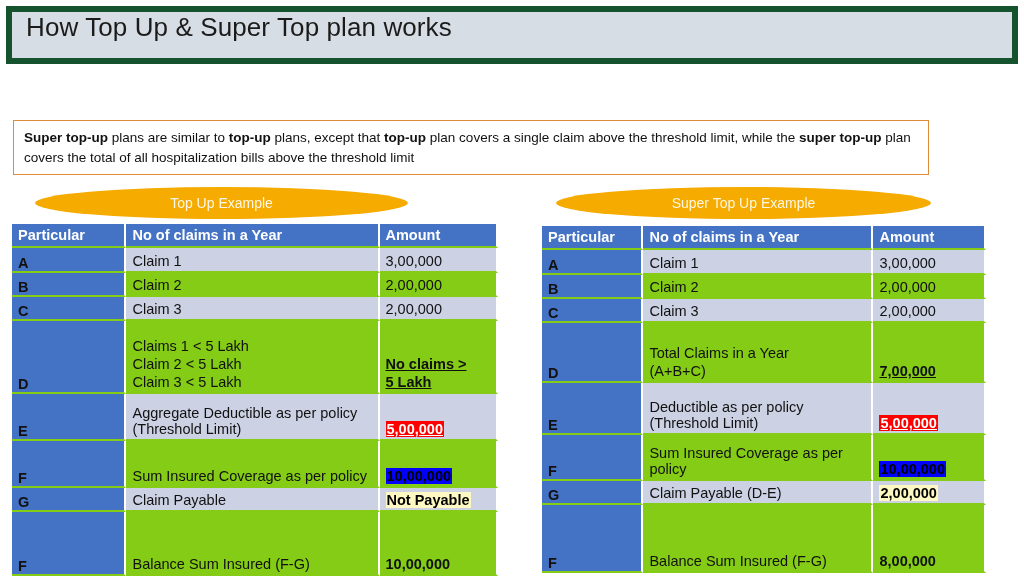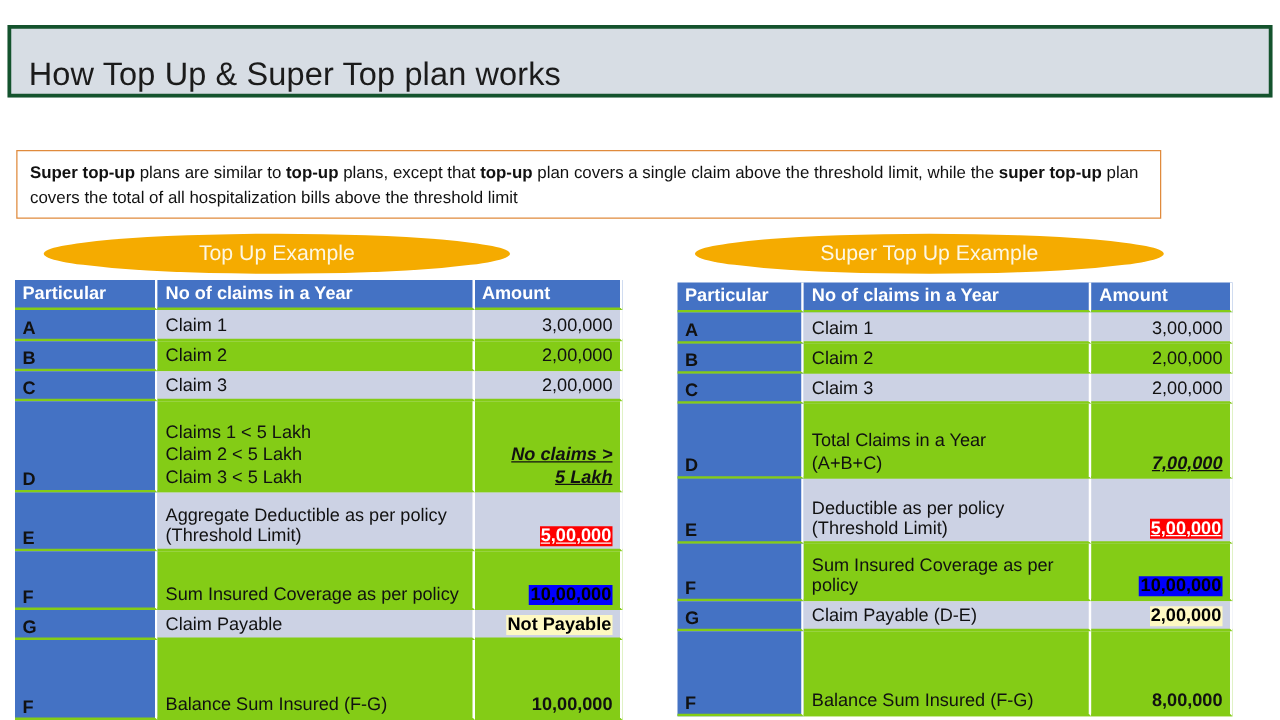--- a/index.html
+++ b/index.html
@@ -12,28 +12,28 @@
     background: #ffffff;
     font-family: "Liberation Sans", sans-serif;
     overflow: hidden;
     position: relative;
   }
 
   
   .title-bar {
     position: absolute;
     left: 6px;
-    top: 20px;
+    top: 6px;
     width: 1012px;
     height: 58px;
     background: #d7dde4;
-    border: 3px solid #14532d;
+    border: 6px solid #14532d;
     box-sizing: border-box;
     display: flex;
-    align-items: flex-end;
+    align-items: flex-start;
   }
   .title-text {
     font-size: 26px;
     color: #1b1b1b;
     padding-left: 14px;
     font-weight: 400;
     letter-spacing: 0.1px;
     white-space: nowrap;
   }
 
@@ -58,21 +58,21 @@
 
   
   .ellipse {
     position: absolute;
     border-radius: 50%;
     background: #f5ab00;
     display: flex;
     align-items: center;
     justify-content: center;
     color: #fdf7e3;
-    font-size: 17px;
+    font-size: 14px;
   }
   .ellipse-left  { left: 35px;  top: 187px; width: 373px; height: 32px; }
   .ellipse-right { left: 556px; top: 187px; width: 375px; height: 32px; }
 
   
   .tbl {
     position: absolute;
     border-collapse: separate;
     border-spacing: 0;
     table-layout: fixed;
@@ -101,23 +101,23 @@
   }
   .col-part {
     background: #4472c4;
     color: #ffffff;
     font-weight: bold;
     vertical-align: bottom;
     padding-bottom: 2px;
   }
   .shade-a { background: #ccd2e4; margin-left: 15px; }
   .shade-b { background: #84cc16; margin-top: 44px; }
-  .amt { text-align: right; padding-right: 6px; padding-bottom: 2px; }
+  .amt { padding-right: 6px; padding-bottom: 2px; }
   .amt-bold { font-weight: bold; }
-  .amt-underline { font-weight: bold; text-decoration: underline; font-style: italic; }
+  .amt-underline { font-weight: bold; text-decoration: underline; }
 
   .hl-red  { background: #ff0000; font-weight: bold; text-decoration: underline; color:#ffffff; }
   .hl-blue { background: #0000ff; font-weight: bold; color:#000; }
   .hl-cyan { background: #fef9c3; color:#000;font-weight:bold; }
   .txt { padding-bottom: 2px; }
   .hlbox { display: inline-block; padding: 0 1px; }
 </style>
 </head>
 <body>
 

